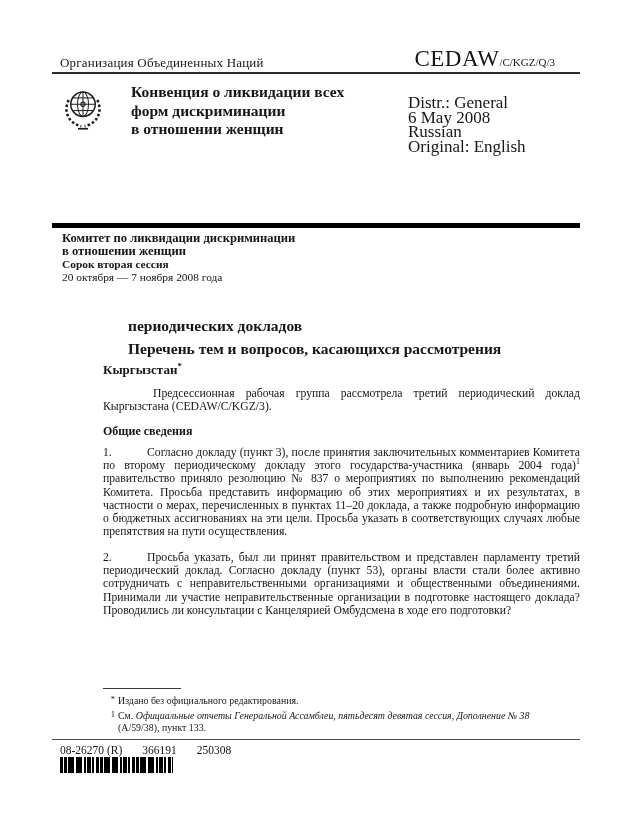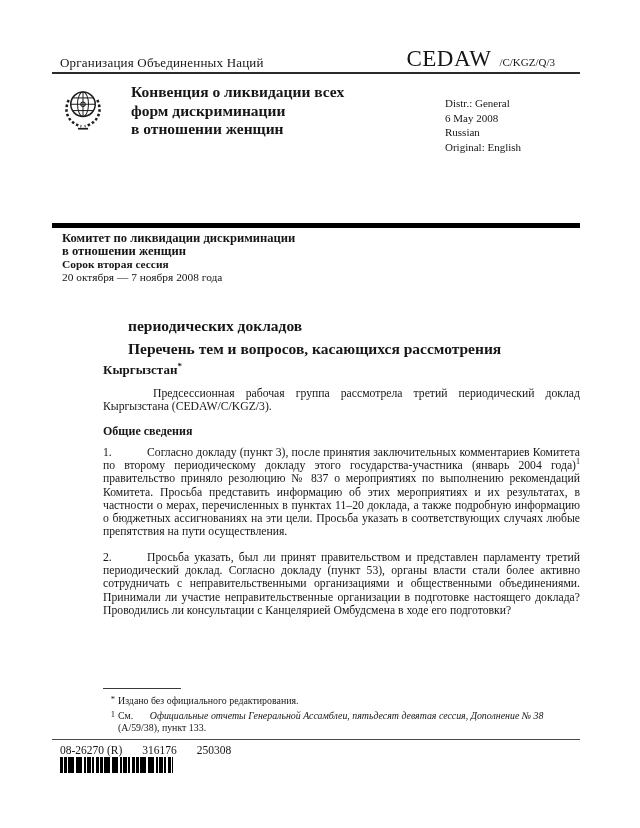--- a/index.html
+++ b/index.html
@@ -12,25 +12,25 @@
     font-family: Liberation Serif, serif;
     color: #161616;
     overflow: hidden;
   }
   .abs { position: absolute; }
 
   
   .org-name { left: 60px; top: 55px; font-size: 13px; letter-spacing: 0.2px; }
   .doc-symbol { top: 46px; right: 60px; white-space: nowrap; }
   .doc-symbol .sym-main { font-size: 23px; letter-spacing: 0.5px; }
-  .doc-symbol .sym-suffix { font-size: 11px; margin-left: 8px; }
+  .doc-symbol .sym-suffix { font-size: 11px; }
   .rule-thin { left: 52px; top: 72px; width: 528px; height: 2px; background: #2b2b2b; }
   .emblem { left: 56px; top: 83px; }
   .conv-title { left: 131px; top: 83px; font-weight: bold; font-size: 15.5px; line-height: 18.6px; }
-  .distr-block { left: 408px; top: 96px; font-size: 11px; line-height: 14.6px; margin-left: 37px; }
+  .distr-block { left: 408px; top: 96px; font-size: 17px; line-height: 14.6px; }
   .rule-thick { left: 52px; top: 223px; width: 528px; height: 5px; background: #000; }
 
   
   .committee { left: 62px; top: 232px; line-height: 12.9px; }
   .c-big { font-size: 12.6px; font-weight: bold; }
   .c-small { font-size: 11.4px; font-weight: bold; }
   .c-date { font-size: 11.4px; }
 
   
   .page-title { left: 128px; top: 315px; font-size: 15.5px; font-weight: bold; line-height: 22.5px; }
@@ -42,21 +42,21 @@
   .para-1 { left: 103px; top: 446px; }
   .para-2 { left: 103px; top: 551px; }
   .pnum { display: inline-block; width: 44px; }
   .body-text sup { font-size: 8px; line-height: 0; }
 
   
   .fn-separator { left: 103px; top: 688px; width: 78px; height: 1px; background: #3a3a3a; }
   .footnotes { left: 107px; top: 693px; width: 446px; font-size: 9.9px; line-height: 12.7px; }
   .fn { padding-left: 11px; }
   .fn-mark { display: inline-block; width: 8px; margin-left: -11px; margin-right: 3px; text-align: right; font-size: 8.6px; vertical-align: 2px; }
-  .fn-italic { font-style: italic; margin-left: 14px; }
+  .fn-italic { font-style: italic; }
 
   
   .footer-rule { left: 52px; top: 739px; width: 528px; height: 1px; background: #4a4a4a; }
   .footer-line { left: 60px; top: 744px; font-size: 11.5px; white-space: nowrap; }
   .footer-line .gap { display: inline-block; width: 20px; }
   .barcode {
     left: 60px; top: 757px; width: 113px; height: 16px;
     background-image:
       repeating-linear-gradient(90deg, #000 0 2px, rgba(0,0,0,0) 2px 4px),
       repeating-linear-gradient(90deg, #000 0 1px, rgba(0,0,0,0) 1px 6px),
@@ -134,17 +134,17 @@
     <div class="fn">
       <span class="fn-mark">*</span><span>Издано без официального редактирования.</span>
     </div>
     <div class="fn">
       <span class="fn-mark">1</span><span>См. </span><span class="fn-italic">Официальные отчеты Генеральной Ассамблеи, пятьдесят девятая сессия, Дополнение № 38</span><span> (A/59/38), пункт 133.</span>
     </div>
   </div>
 
   <div class="abs footer-rule"></div>
   <div class="abs footer-line">
-    <span>08-26270 (R)</span><span class="gap"></span><span>316176</span><span class="gap"></span><span>250308</span>
+    <span>08-26270 (R)</span><span class="gap"></span><span>366191</span><span class="gap"></span><span>250308</span>
   </div>
   <div class="abs barcode"></div>
 
 </div>
 
 </body></html>

